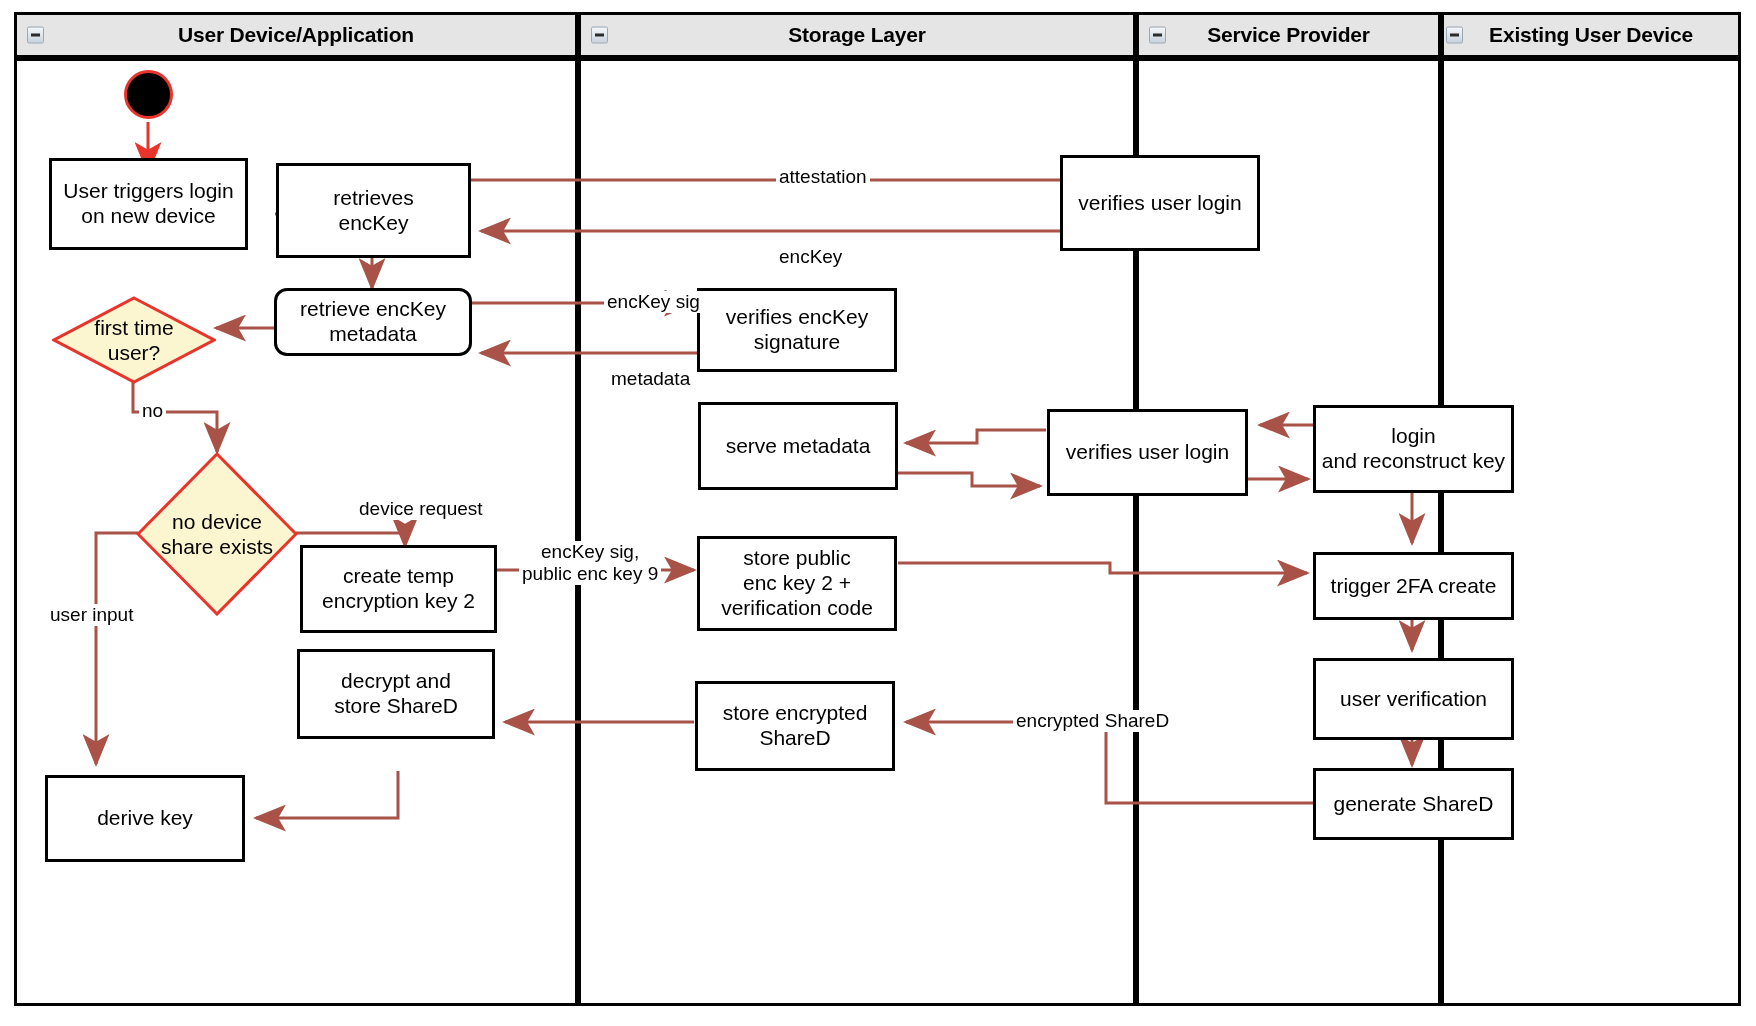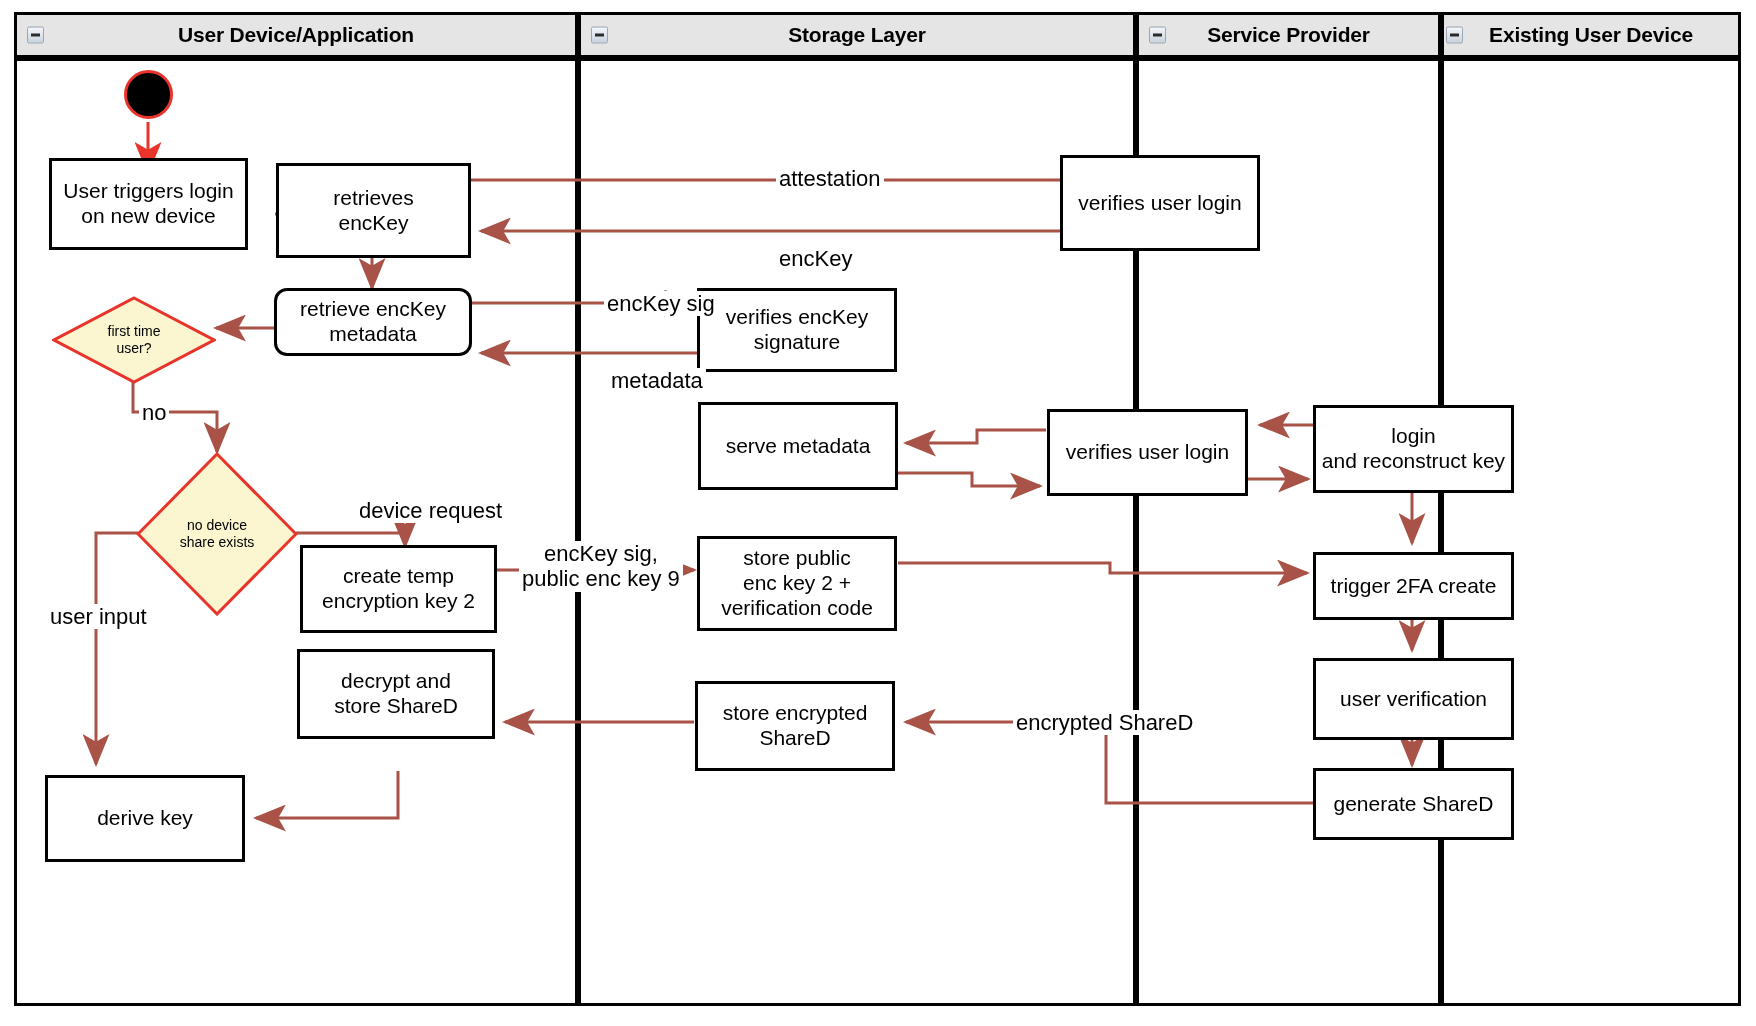--- a/index.html
+++ b/index.html
@@ -21,30 +21,30 @@
   .collapse-icon.tight{left:2px;}
 
   
   .node{position:absolute;box-sizing:border-box;border:3px solid #000;background:#fff;
       display:flex;align-items:center;justify-content:center;text-align:center;
       font-size:21px;color:#000;line-height:1.18;padding:2px 4px;}
 
   .decision{position:absolute;}
   .decision .dshape{position:absolute;inset:0;}
   .decision .dlabel{position:absolute;inset:0;display:flex;align-items:center;
-      justify-content:center;text-align:center;font-size:14px;color:#000;line-height:1.2;}
+      justify-content:center;text-align:center;font-size:21px;color:#000;line-height:1.2;}
 
   .startnode{position:absolute;border-radius:50%;background:#000;
       border:3px solid #e8342a;box-sizing:border-box;}
 
   
   .edge{position:absolute;top:0;left:0;width:1756px;height:1026px;overflow:visible;
       pointer-events:none;}
 
-  .elabel{position:absolute;font-size:22px;color:#000;background:#fff;
+  .elabel{position:absolute;font-size:19px;color:#000;background:#fff;
       white-space:pre;line-height:1.15;padding:0 3px;}
   .elabel.two{text-align:center;}
 </style>
 </head>
 <body>
 
 <div id="stage">
 
   <div class="lane-header" style="left:14px;top:12px;width:564px;height:46px;">
     <span class="collapse-icon">

